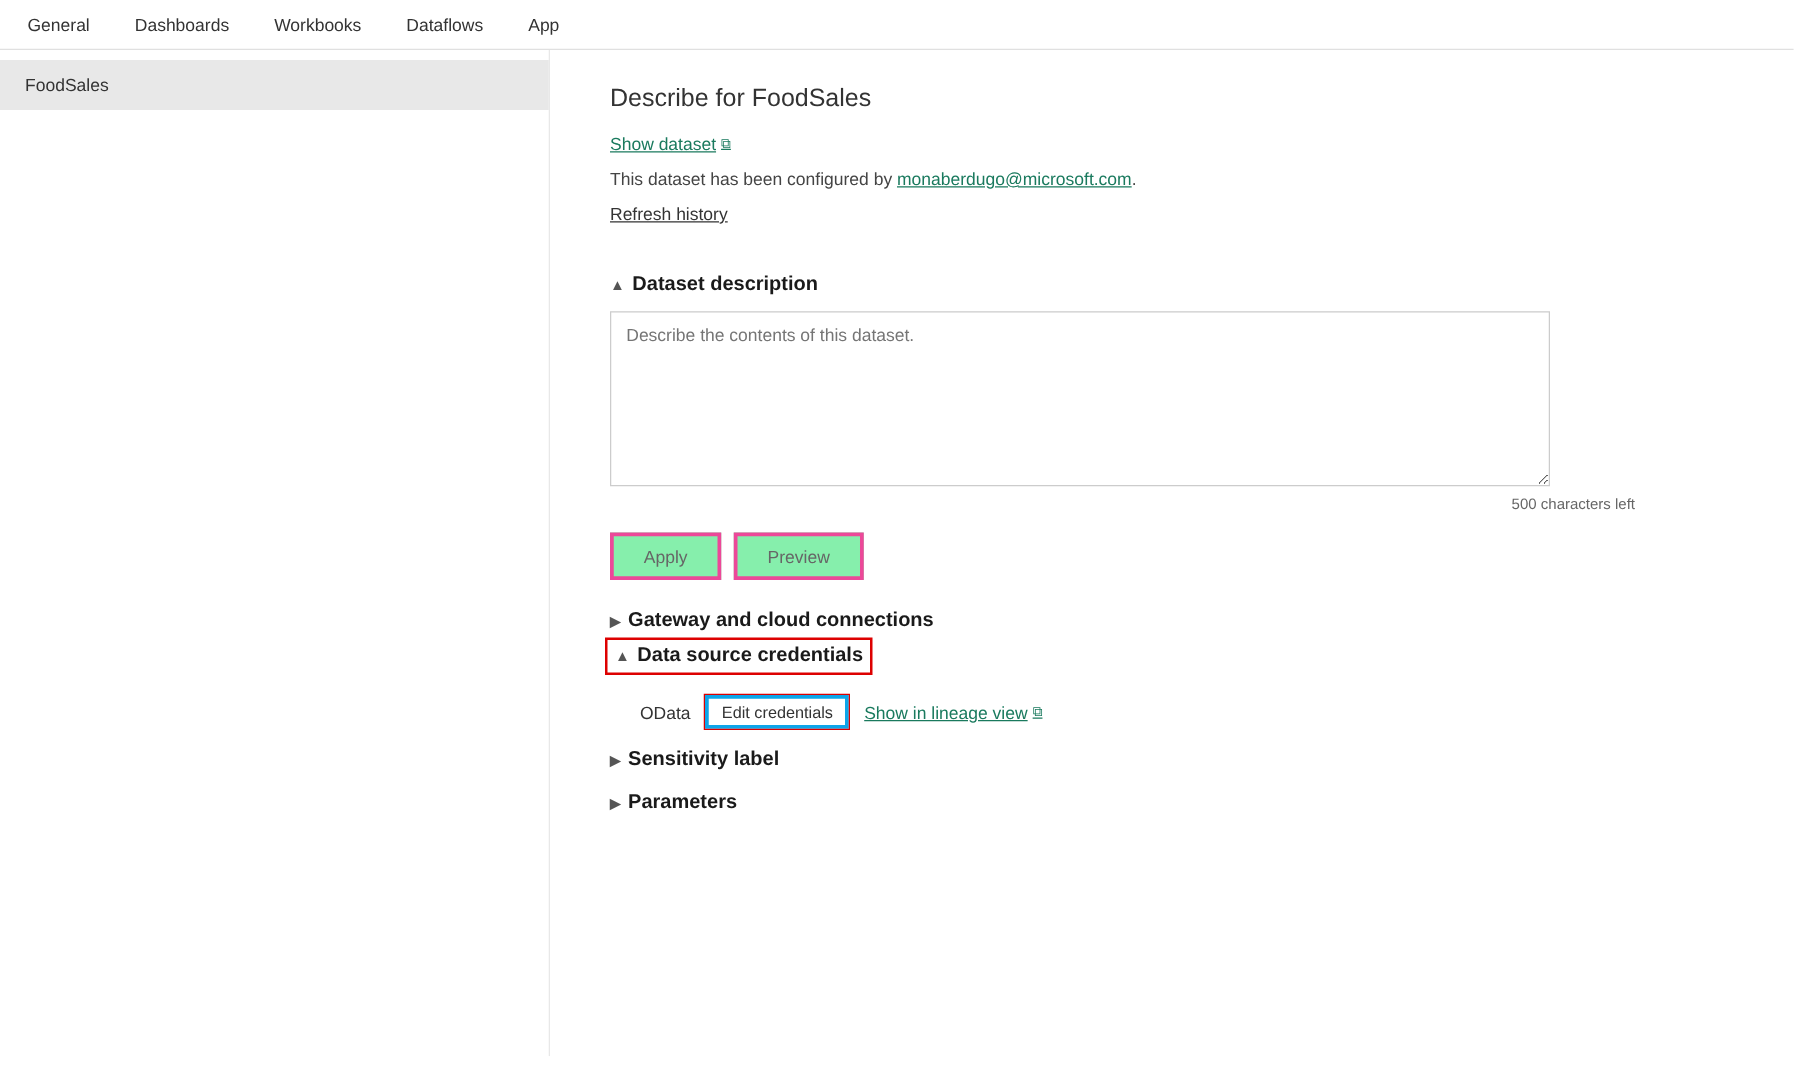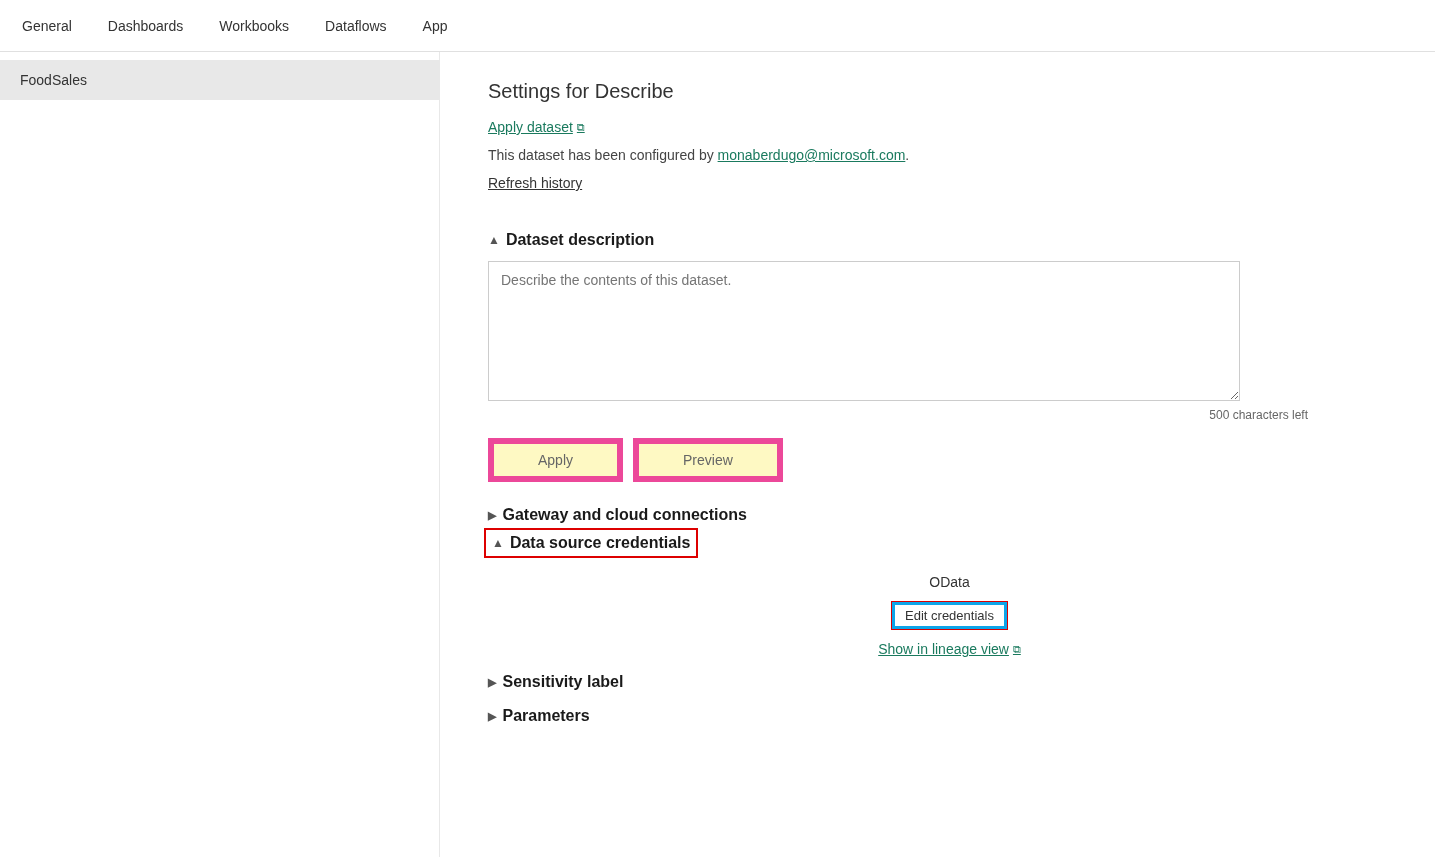--- a/index.html
+++ b/index.html
@@ -9,21 +9,21 @@
       color: #333;
       background: #fff;
     }
 
     
     .top-nav {
       display: flex;
       align-items: center;
       padding: 0 20px;
       border-bottom: 1px solid #e0e0e0;
-      height: 52px;
+      height: 40px;
       gap: 32px;
     }
     .nav-item {
       cursor: pointer;
       font-size: 14px;
       color: #333;
       padding: 16px 2px;
       position: relative;
       white-space: nowrap;
     }
@@ -162,37 +162,36 @@
       margin-top: 4px;
     }
 
     
     .button-row {
       display: flex;
       gap: 10px;
       margin: 16px 0 24px 0;
     }
     .btn {
-      padding: 8px 44px;
-      font-size: 14px;
-      cursor: pointer;
-      border: 6px solid #ec4899;
-      background: #fef9c3;
+      padding: 8px 24px;
+      font-size: 14px;
+      cursor: pointer;
+      border: 3px solid #ec4899;
+      background: #86efac;
       color: #666;
       font-family: inherit;
     }
 
     
     .odata-row {
       display: flex;
       align-items: center;
       gap: 12px;
       margin: 8px 0 8px 24px;
       font-size: 14px;
-      flex-direction: column;
     }
     .edit-credentials-btn {
       padding: 3px 10px;
       border: 3px solid #0ea5e9;
       background: #fff;
       color: #333;
       cursor: pointer;
       font-size: 13px;
       font-family: inherit;
       outline: 1px solid #d00;
@@ -226,24 +225,24 @@
 </nav>
 
 <div class="main-layout">
 
   <aside class="sidebar">
     <div class="sidebar-item active">FoodSales</div>
   </aside>
 
   <main class="content">
 
-    <h1 class="page-title">Settings for Describe</h1>
+    <h1 class="page-title">Describe for FoodSales</h1>
 
     <a class="link link-with-icon">
-      <span>Apply dataset</span>
+      <span>Show dataset</span>
       <span class="external-icon">⧉</span>
     </a>
 
     <p class="configured-text">
       <span>This dataset has been configured by </span><span class="email-link link">monaberdugo@microsoft.com</span><span>.</span>
     </p>
 
     <a class="refresh-history-link">Refresh history</a>
 
     

